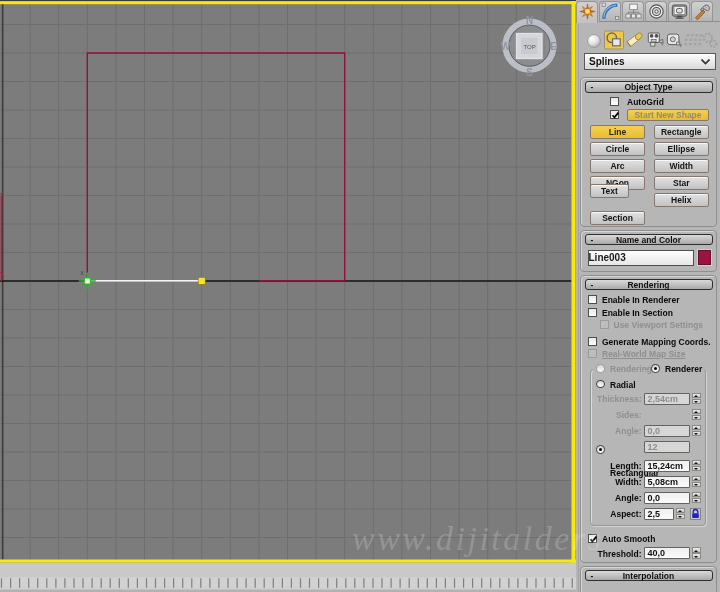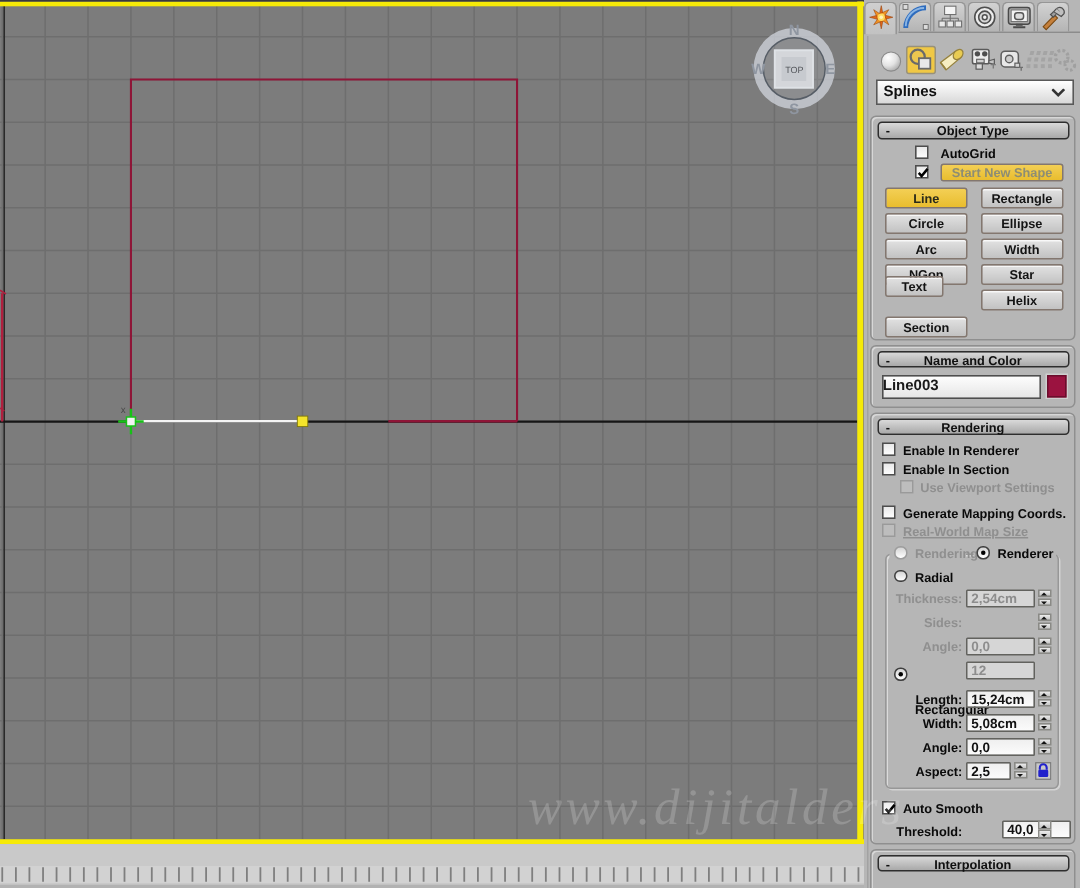--- a/index.html
+++ b/index.html
@@ -286,21 +286,21 @@
 <path d="M3.2,5.2 V3.8 a2.3,2.3 0 0 1 4.6,0 V5.2" fill="none" stroke="#2222cc" stroke-width="1.4"></path>
 <rect x="2.2" y="5.2" width="6.6" height="4.8" rx="0.8" fill="#2222cc"></rect>
 </svg>
     <div style="position:absolute;left:588px;top:533.5px;width:9px;height:9px;background:linear-gradient(#e9e9e9,#fdfdfd);border:1px solid #4d4d4d;box-sizing:border-box;">
       <svg width="9" height="9" style="position:absolute;left:0;top:0">
         <path d="M1.5,4.2 L3.4,6.4 L7.4,1.6" fill="none" stroke="#000" stroke-width="1.7"></path>
       </svg>
     </div>
     <div style="position:absolute;left:602px;top:533.5px;font-size:8.5px;line-height:11px;font-weight:bold;color:#0a0a0a;white-space:nowrap;">Auto Smooth</div>
     <div style="position:absolute;right:78.5px;top:548.5px;font-size:8.5px;line-height:11px;font-weight:bold;color:#0a0a0a;white-space:nowrap;">Threshold:</div>
-    <div style="position:absolute;left:643.5px;top:547.0px;width:46px;height:12px;background:linear-gradient(#efefef,#fbfbfb);border:1px solid #62625e;border-radius:1px;box-sizing:border-box;font-size:9px;font-weight:bold;line-height:10px;padding-left:3px;color:#111;margin-left:24px;">40,0</div>
+    <div style="position:absolute;left:643.5px;top:547.0px;width:46px;height:12px;background:linear-gradient(#efefef,#fbfbfb);border:1px solid #62625e;border-radius:1px;box-sizing:border-box;font-size:9px;font-weight:bold;line-height:10px;padding-left:3px;color:#111;">40,0</div>
     <div style="position:absolute;left:691.5px;top:547.0px;width:9px;height:12px;">
       <div style="position:absolute;left:0;width:9px;height:5.7px;background:linear-gradient(#ededed,#c6c6c6);border:1px solid #8a8a86;box-sizing:border-box;top:0">
         <div style="position:absolute;left:1.8px;top:1.6px;width:0;height:0;border-left:2.2px solid transparent;border-right:2.2px solid transparent;border-bottom:2.6px solid #111"></div>
       </div>
       <div style="position:absolute;left:0;width:9px;height:5.7px;background:linear-gradient(#ededed,#c6c6c6);border:1px solid #8a8a86;box-sizing:border-box;top:6.3px">
         <div style="position:absolute;left:1.8px;top:1.6px;width:0;height:0;border-left:2.2px solid transparent;border-right:2.2px solid transparent;border-top:2.6px solid #111"></div>
       </div>
     </div>
     <div style="position:absolute;left:580px;top:566px;width:137px;height:32px;border:1px solid #8f8f8f;border-radius:4px;box-shadow:inset 1px 1px 0 rgba(255,255,255,.45);box-sizing:border-box;"></div>
     <div style="position:absolute;left:584.5px;top:569.5px;width:128px;height:11.5px;background:linear-gradient(#d9d9d9,#a9a9a9);border:1px solid #2e2e2e;border-radius:3px;box-sizing:border-box;font-size:8.5px;line-height:10px;text-align:center;color:#101010;font-weight:bold;">Interpolation<span style="position:absolute;left:5px;top:0;font-weight:bold;">-</span></div>

